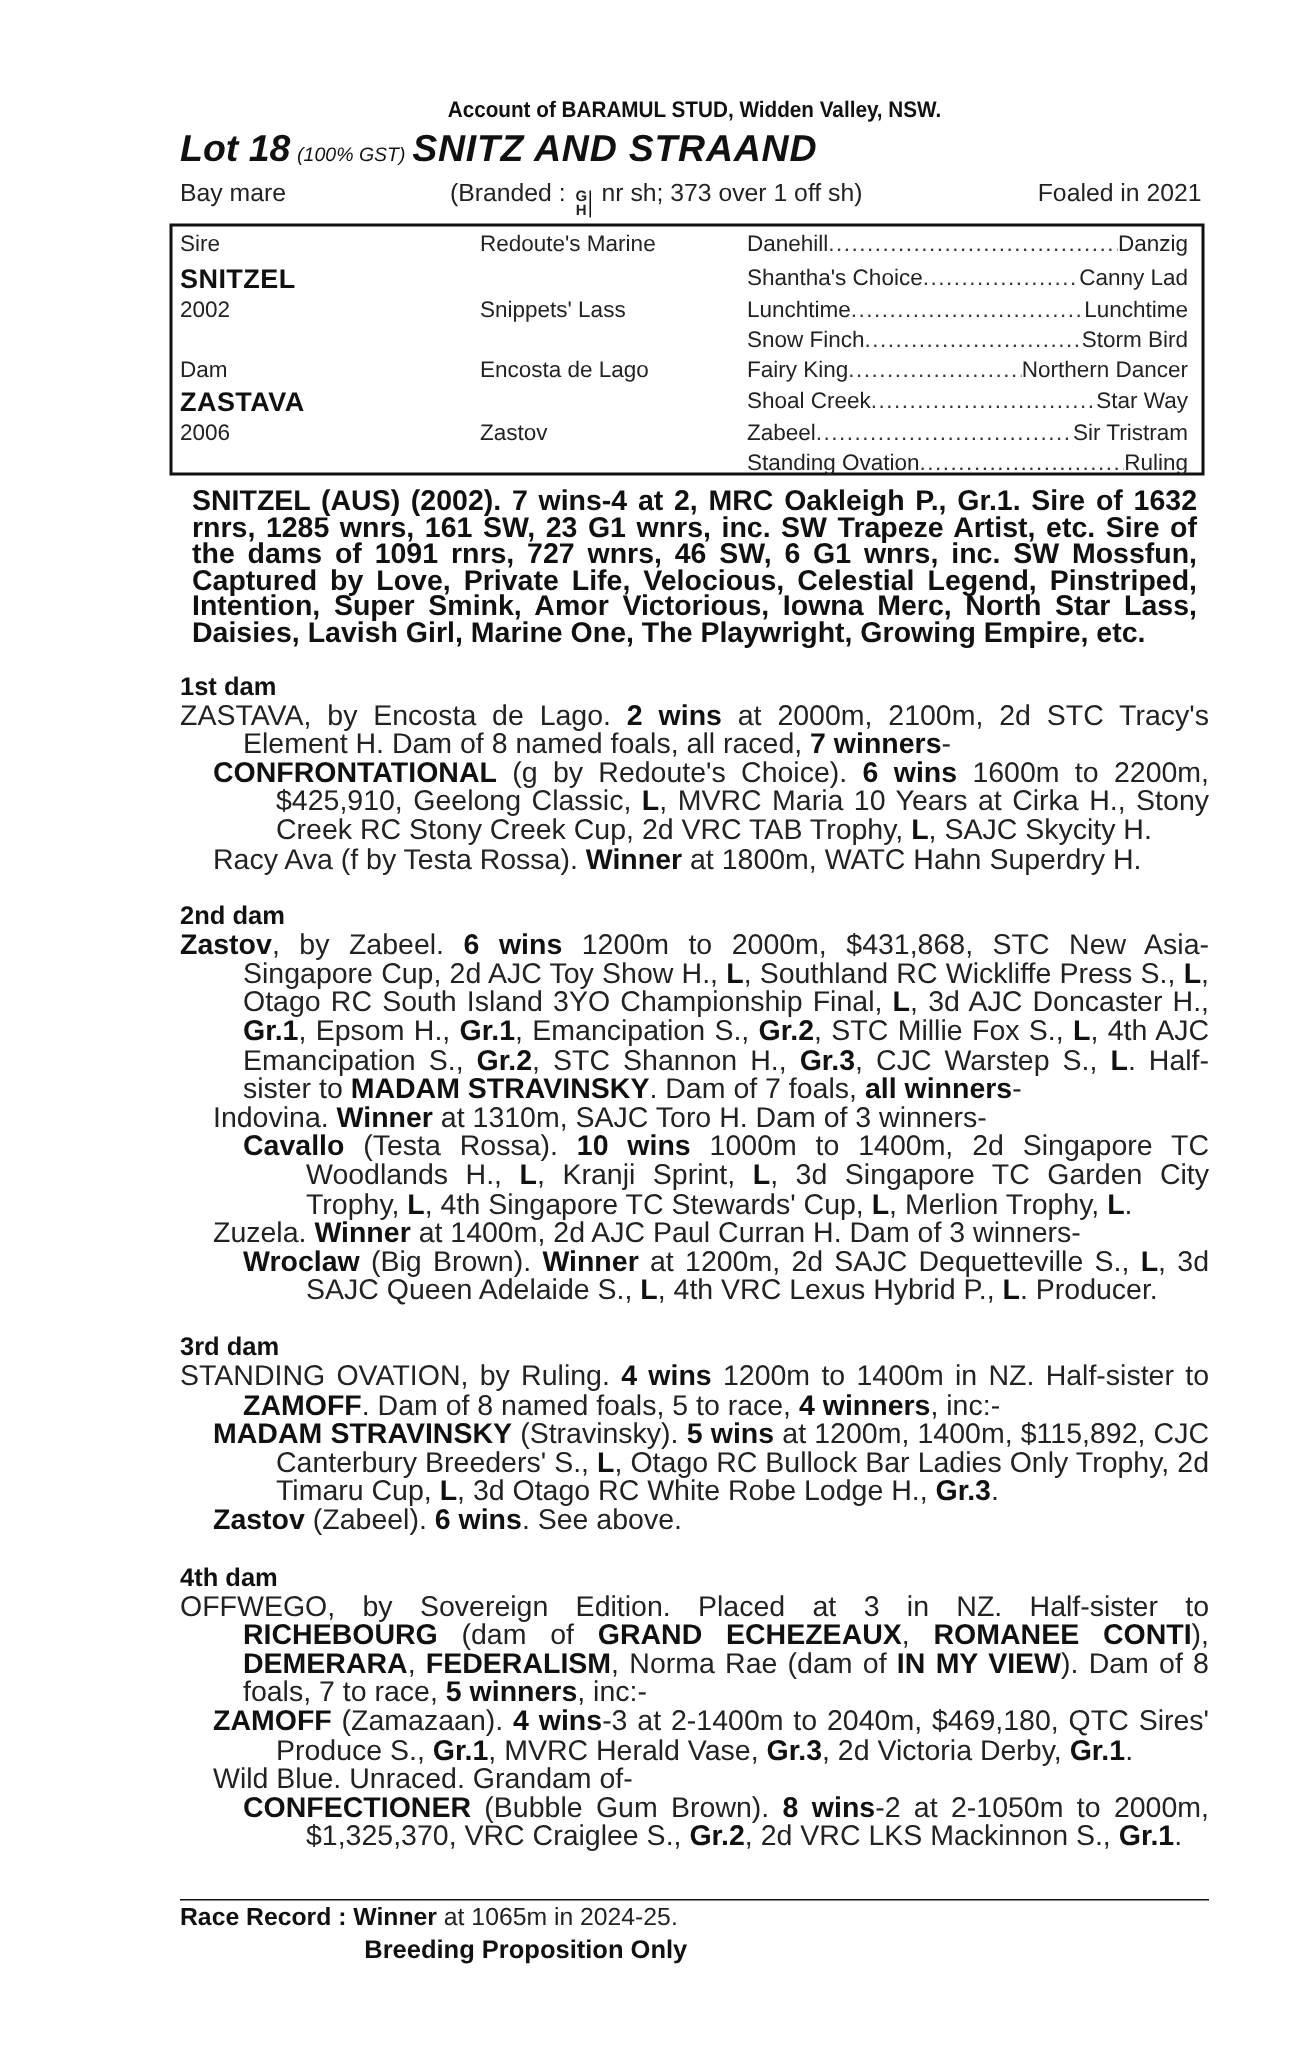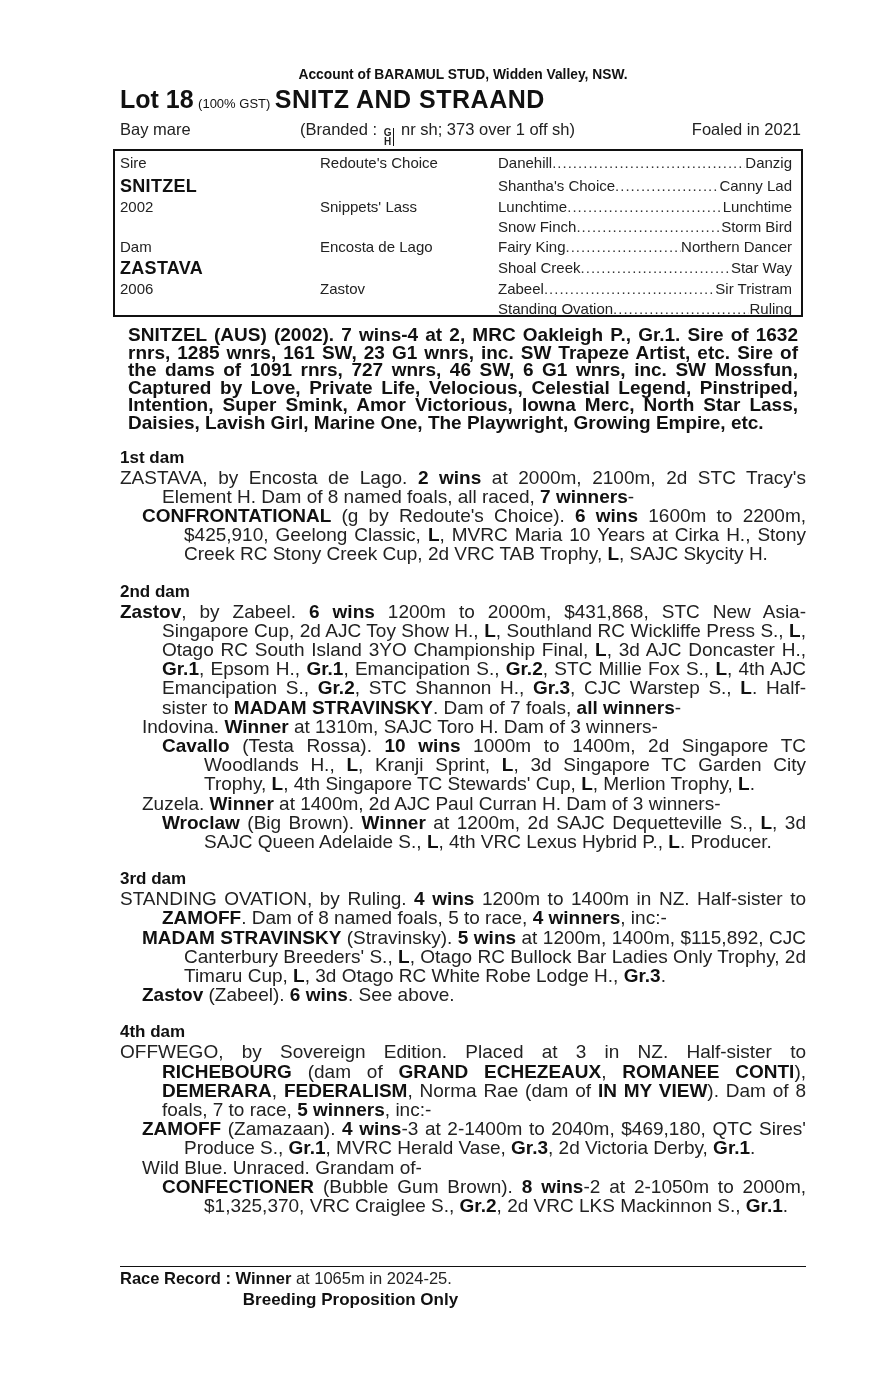--- a/index.html
+++ b/index.html
@@ -1,19 +1,19 @@
 <!DOCTYPE html>
 <html><head>
 <meta charset="utf-8">
 <style>
   html, body { margin:0; padding:0; background:#ffffff; }
   body { width:871px; height:1373px; position:relative; color:#111; font-family:"Liberation Sans", sans-serif; }
   .page { position:absolute; left:120px; top:64px; width:686px; }
   .account { text-align:center; font-weight:bold; font-size:15px; letter-spacing:0; font-family:"Liberation Sans", sans-serif; transform:scaleX(0.92); transform-origin:center; height:20px; line-height:20px; }
-  .title-row { height:30px; line-height:30px; white-space:nowrap; }
+  .title-row { height:30px; line-height:30px; white-space:nowrap;font-style:italic; }
   .lot { font-weight:bold; font-size:25px; }
   .gst { font-size:13px; }
   .horse { font-weight:900; font-size:25px; letter-spacing:0.5px; }
   .info-row { position:relative; height:28px; font-size:16.5px; color:#222; }
   .info-row span { position:absolute; top:6px; }
   .brand { display:inline-block; vertical-align:middle; font-weight:bold; font-size:10px; line-height:9px; text-align:center; border-right:1.5px solid #111; padding-right:2px; margin:0 2px; position:relative; top:-4px; }
   .pedigree { position:relative; margin-top:7px; border:2px solid #111; height:168px; width:690px; left:-7px; box-sizing:border-box; font-size:15px; color:#222; }
   .ped-cell { position:absolute; white-space:nowrap; line-height:20px; }
   .ped-big { font-weight:900; font-size:18px; color:#111; letter-spacing:0.3px; }
   .gg { position:absolute; left:383px; width:294px; display:flex; line-height:20px; }
@@ -49,21 +49,21 @@
   </div>
 
   <div class="pedigree">
     <div class="ped-cell" style="left:5px;top:2px">Sire</div>
     <div class="ped-cell ped-big" style="left:5px;top:25px">SNITZEL</div>
     <div class="ped-cell" style="left:5px;top:46px">2002</div>
     <div class="ped-cell" style="left:5px;top:86px">Dam</div>
     <div class="ped-cell ped-big" style="left:5px;top:107px">ZASTAVA</div>
     <div class="ped-cell" style="left:5px;top:128px">2006</div>
 
-    <div class="ped-cell" style="left:205px;top:2px">Redoute's Choice</div>
+    <div class="ped-cell" style="left:205px;top:2px">Redoute's Marine</div>
     <div class="ped-cell" style="left:205px;top:46px">Snippets' Lass</div>
     <div class="ped-cell" style="left:205px;top:86px">Encosta de Lago</div>
     <div class="ped-cell" style="left:205px;top:128px">Zastov</div>
 
     <div class="gg" style="top:2px">
         <span class="a">Danehill</span>
         <span class="dots"></span>
         <span class="b">Danzig</span>
       </div>
     <div class="gg" style="top:25px">
@@ -101,20 +101,21 @@
         <span class="dots"></span>
         <span class="b">Ruling</span>
       </div>
   </div>
 
   <div class="sire-summary">SNITZEL (AUS) (2002). 7 wins-4 at 2, MRC Oakleigh P., Gr.1. Sire of 1632 rnrs, 1285 wnrs, 161 SW, 23 G1 wnrs, inc. SW Trapeze Artist, etc. Sire of the dams of 1091 rnrs, 727 wnrs, 46 SW, 6 G1 wnrs, inc. SW Mossfun, Captured by Love, Private Life, Velocious, Celestial Legend, Pinstriped, Intention, Super Smink, Amor Victorious, Iowna Merc, North Star Lass, Daisies, Lavish Girl, Marine One, The Playwright, Growing Empire, etc.</div>
 
   <div class="sec-head" style="margin-top:16px">1st dam</div>
   <div class="para p0"><span>ZASTAVA, by Encosta de Lago. </span><b class="hl">2 wins</b><span> at 2000m, 2100m, 2d STC Tracy's Element H. Dam of 8 named foals, all raced, </span><b class="hl">7 winners</b><span>-</span></div>
   <div class="para p1"><b class="hl">CONFRONTATIONAL</b><span> (g by Redoute's Choice). </span><b class="hl">6 wins</b><span> 1600m to 2200m, $425,910, Geelong Classic, </span><b class="hl">L</b><span>, MVRC Maria 10 Years at Cirka H., Stony Creek RC Stony Creek Cup, 2d VRC TAB Trophy, </span><b class="hl">L</b><span>, SAJC Skycity H.</span></div>
+  <div class="para p1"><span>Racy Ava (f by Testa Rossa). </span><b class="hl">Winner</b><span> at 1800m, WATC Hahn Superdry H.</span></div>
 
   <div class="sec-head" style="margin-top:18px">2nd dam</div>
   <div class="para p0"><b class="hl">Zastov</b><span>, by Zabeel. </span><b class="hl">6 wins</b><span> 1200m to 2000m, $431,868, STC New Asia-Singapore Cup, 2d AJC Toy Show H., </span><b class="hl">L</b><span>, Southland RC Wickliffe Press S., </span><b class="hl">L</b><span>, Otago RC South Island 3YO Championship Final, </span><b class="hl">L</b><span>, 3d AJC Doncaster H., </span><b class="hl">Gr.1</b><span>, Epsom H., </span><b class="hl">Gr.1</b><span>, Emancipation S., </span><b class="hl">Gr.2</b><span>, STC Millie Fox S., </span><b class="hl">L</b><span>, 4th AJC Emancipation S., </span><b class="hl">Gr.2</b><span>, STC Shannon H., </span><b class="hl">Gr.3</b><span>, CJC Warstep S., </span><b class="hl">L</b><span>. Half-sister to </span><b class="hl">MADAM STRAVINSKY</b><span>. Dam of 7 foals, </span><b class="hl">all winners</b><span>-</span></div>
   <div class="para p1"><span>Indovina. </span><b class="hl">Winner</b><span> at 1310m, SAJC Toro H. Dam of 3 winners-</span></div>
   <div class="para p2"><b class="hl">Cavallo</b><span> (Testa Rossa). </span><b class="hl">10 wins</b><span> 1000m to 1400m, 2d Singapore TC Woodlands H., </span><b class="hl">L</b><span>, Kranji Sprint, </span><b class="hl">L</b><span>, 3d Singapore TC Garden City Trophy, </span><b class="hl">L</b><span>, 4th Singapore TC Stewards' Cup, </span><b class="hl">L</b><span>, Merlion Trophy, </span><b class="hl">L</b><span>.</span></div>
   <div class="para p1"><span>Zuzela. </span><b class="hl">Winner</b><span> at 1400m, 2d AJC Paul Curran H. Dam of 3 winners-</span></div>
   <div class="para p2"><b class="hl">Wroclaw</b><span> (Big Brown). </span><b class="hl">Winner</b><span> at 1200m, 2d SAJC Dequetteville S., </span><b class="hl">L</b><span>, 3d SAJC Queen Adelaide S., </span><b class="hl">L</b><span>, 4th VRC Lexus Hybrid P., </span><b class="hl">L</b><span>. Producer.</span></div>
 
   <div class="sec-head" style="margin-top:18px">3rd dam</div>
   <div class="para p0"><span>STANDING OVATION, by Ruling. </span><b class="hl">4 wins</b><span> 1200m to 1400m in NZ. Half-sister to </span><b class="hl">ZAMOFF</b><span>. Dam of 8 named foals, 5 to race, </span><b class="hl">4 winners</b><span>, inc:-</span></div>

